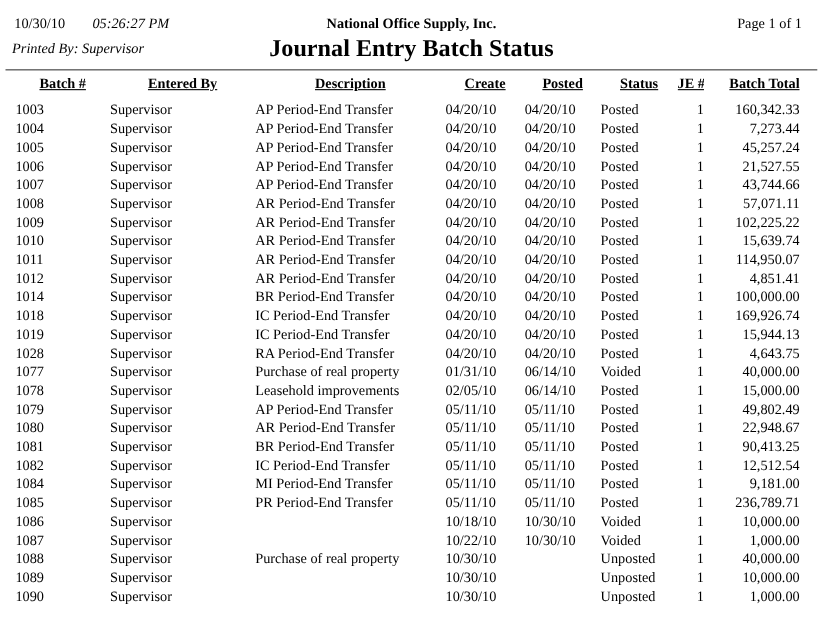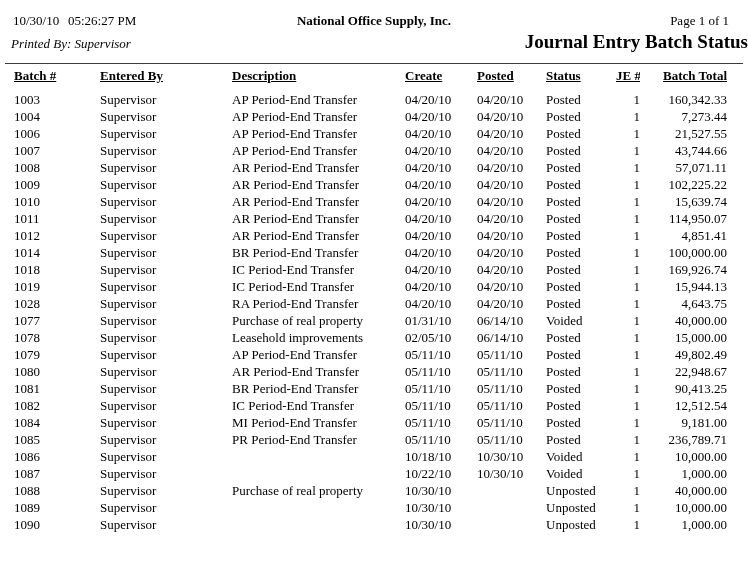--- a/index.html
+++ b/index.html
@@ -11,54 +11,54 @@
     height: 575px;
     background: #ffffff;
     color: #000000;
     font-family: "Liberation Serif", "DejaVu Serif", serif;
     position: relative;
     overflow: hidden;
   }
   .abs { position: absolute; white-space: nowrap; }
   .hdr-small { font-size: 13px; }
   .hdr-date    { left: 13px;  top: 13px; }
-  .hdr-time    { left: 68px;  top: 13px; }
+  .hdr-time    { left: 84px;  top: 13px; font-style: italic; }
   .hdr-printed { left: 11px;  top: 36px; font-style: italic; }
   .hdr-page    { right: 19px; top: 13px; margin-left: 12px; }
   .hdr-company {
     left: 0; right: 0; top: 13px;
     text-align: center;
     font-weight: bold;
     font-size: 13px;
   }
   .hdr-title {
     left: 0; right: 0; top: 31px;
-    text-align: right;
+    text-align: center;
     font-weight: bold;
-    font-size: 19px;
+    font-size: 22px;
   }
   .rule {
     position: absolute;
     left: 5px; right: 5px; top: 63px;
     border-top: 1px solid #3a3a3a;
     height: 0;
   }
   table.report {
     position: absolute;
     top: 68px;
     left: 14px;
     width: 713px;
     border-collapse: collapse;
     table-layout: fixed;
     font-size: 13px;
   }
   table.report th {
     font-weight: bold;
     text-decoration: underline;
-    text-align: left;
+    text-align: center;
     padding: 0;
     height: 23px;
     vertical-align: top;
     white-space: nowrap;
     overflow: hidden;
   }
   table.report td {
     padding: 0;
     height: 17px;
     line-height: 17px;
@@ -122,20 +122,30 @@
         <td>1004</td>
         <td>Supervisor</td>
         <td>AP Period-End Transfer</td>
         <td>04/20/10</td>
         <td>04/20/10</td>
         <td>Posted</td>
         <td>1</td>
         <td>7,273.44</td>
       </tr>
       <tr>
+        <td>1005</td>
+        <td>Supervisor</td>
+        <td>AP Period-End Transfer</td>
+        <td>04/20/10</td>
+        <td>04/20/10</td>
+        <td>Posted</td>
+        <td>1</td>
+        <td>45,257.24</td>
+      </tr>
+      <tr>
         <td>1006</td>
         <td>Supervisor</td>
         <td>AP Period-End Transfer</td>
         <td>04/20/10</td>
         <td>04/20/10</td>
         <td>Posted</td>
         <td>1</td>
         <td>21,527.55</td>
       </tr>
       <tr>

